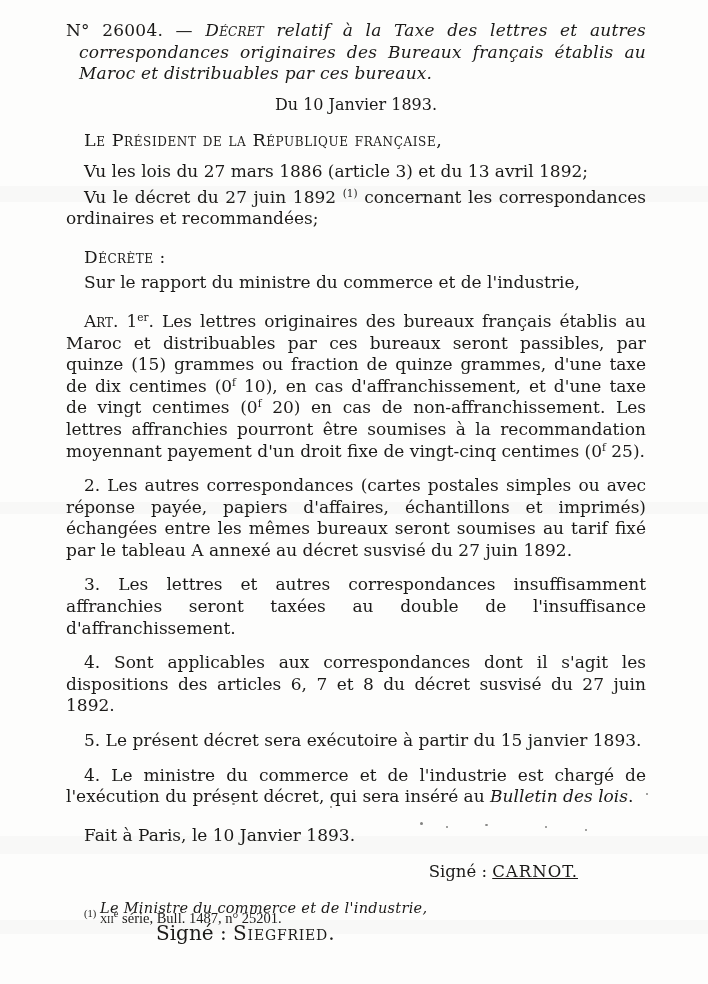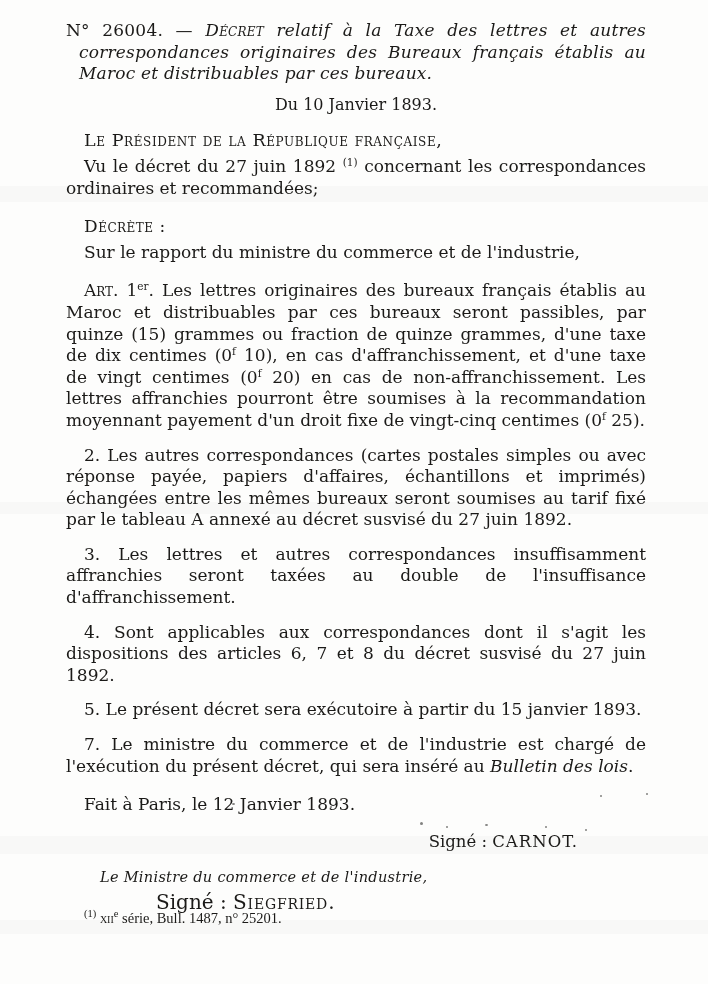--- a/index.html
+++ b/index.html
@@ -49,21 +49,21 @@
   .art1 { margin-top: 17px; }
   .art  { margin-top: 13px; }
   sup { font-size: 10.5px; line-height: 0; vertical-align: 6px; }
   .it { font-style: italic; }
 
   .place-date { margin-top: 17px; }
   .sign-carnot {
     text-align: right; padding-right: 68px;
     margin-top: 15px; font-size: 16.5px; text-indent: 0;
   }
-  .sign-carnot .name { letter-spacing: 1px; }
+  .sign-carnot .name { letter-spacing: 1px; text-decoration: underline; }
   .minister {
     margin-top: 15px; margin-left: 34px;
     font-style: italic; font-size: 14.5px;
     text-align: left; text-indent: 0; letter-spacing: 0.3px;
   }
   .sign-siegfried {
     margin-top: 3px; margin-left: 90px;
     font-size: 20px; text-align: left; text-indent: 0;
   }
   .sign-siegfried .name { letter-spacing: 0.8px; }
@@ -96,40 +96,41 @@
   <div class="speck" style="left:585px; top:829px;"></div>
 
   <div class="content">
 
     <p class="header-title"><span class="upright">N° 26004. — </span><span class="sc">Décret</span><span> relatif à la Taxe des lettres et autres correspondances originaires des Bureaux français établis au Maroc et distribuables par ces bureaux.</span></p>
 
     <p class="date-line">Du 10 Janvier 1893.</p>
 
     <p class="ind opening sc">Le Président de la République française,</p>
 
+    <p class="ind visa1">Vu les lois du 27 mars 1886 (article 3) et du 13 avril 1892;</p>
 
     <p class="ind visa2"><span>Vu le décret du 27 juin 1892 </span><sup>(1)</sup><span> concernant les correspondances ordinaires et recommandées;</span></p>
 
     <p class="ind decree-word sc">Décrète :</p>
 
     <p class="ind report">Sur le rapport du ministre du commerce et de l'industrie,</p>
 
     <p class="ind art1"><span class="sc">Art. 1</span><sup>er</sup><span>. Les lettres originaires des bureaux français établis au Maroc et distribuables par ces bureaux seront passibles, par quinze (15) grammes ou fraction de quinze grammes, d'une taxe de dix centimes (0</span><sup>f</sup><span> 10), en cas d'affranchissement, et d'une taxe de vingt centimes (0</span><sup>f</sup><span> 20) en cas de non-affranchissement. Les lettres affranchies pourront être soumises à la recommandation moyennant payement d'un droit fixe de vingt-cinq centimes (0</span><sup>f</sup><span> 25).</span></p>
 
     <p class="ind art">2. Les autres correspondances (cartes postales simples ou avec réponse payée, papiers d'affaires, échantillons et imprimés) échangées entre les mêmes bureaux seront soumises au tarif fixé par le tableau A annexé au décret susvisé du 27 juin 1892.</p>
 
     <p class="ind art">3. Les lettres et autres correspondances insuffisamment affranchies seront taxées au double de l'insuffisance d'affranchissement.</p>
 
     <p class="ind art">4. Sont applicables aux correspondances dont il s'agit les dispositions des articles 6, 7 et 8 du décret susvisé du 27 juin 1892.</p>
 
     <p class="ind art">5. Le présent décret sera exécutoire à partir du 15 janvier 1893.</p>
 
-    <p class="ind art"><span>7. Le ministre du commerce et de l'industrie est chargé de l'exécution du présent décret, qui sera inséré au </span><span class="it">Bulletin des lois</span><span>.</span></p>
+    <p class="ind art"><span>4. Le ministre du commerce et de l'industrie est chargé de l'exécution du présent décret, qui sera inséré au </span><span class="it">Bulletin des lois</span><span>.</span></p>
 
-    <p class="ind place-date">Fait à Paris, le 12 Janvier 1893.</p>
+    <p class="ind place-date">Fait à Paris, le 10 Janvier 1893.</p>
 
     <p class="sign-carnot"><span>Signé : </span><span class="name">CARNOT.</span></p>
 
     <p class="minister">Le Ministre du commerce et de l'industrie,</p>
 
     <p class="sign-siegfried"><span>Signé : </span><span class="name sc">Siegfried.</span></p>
 
   </div>
 
   <p class="footnote"><sup>(1)</sup>&nbsp;<span class="sc">xii</span><sup>e</sup><span> série, Bull. 1487, n° 25201.</span></p>

